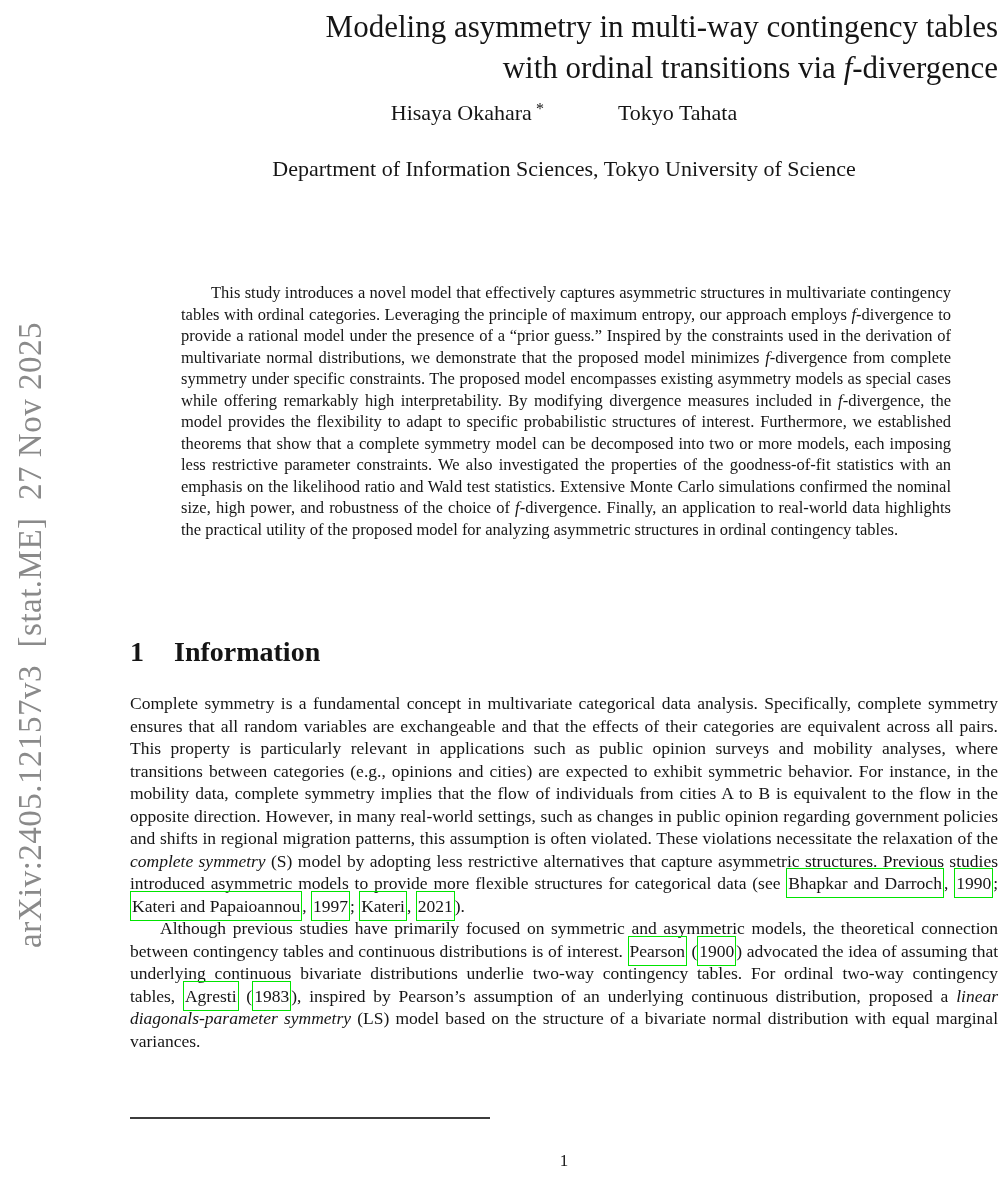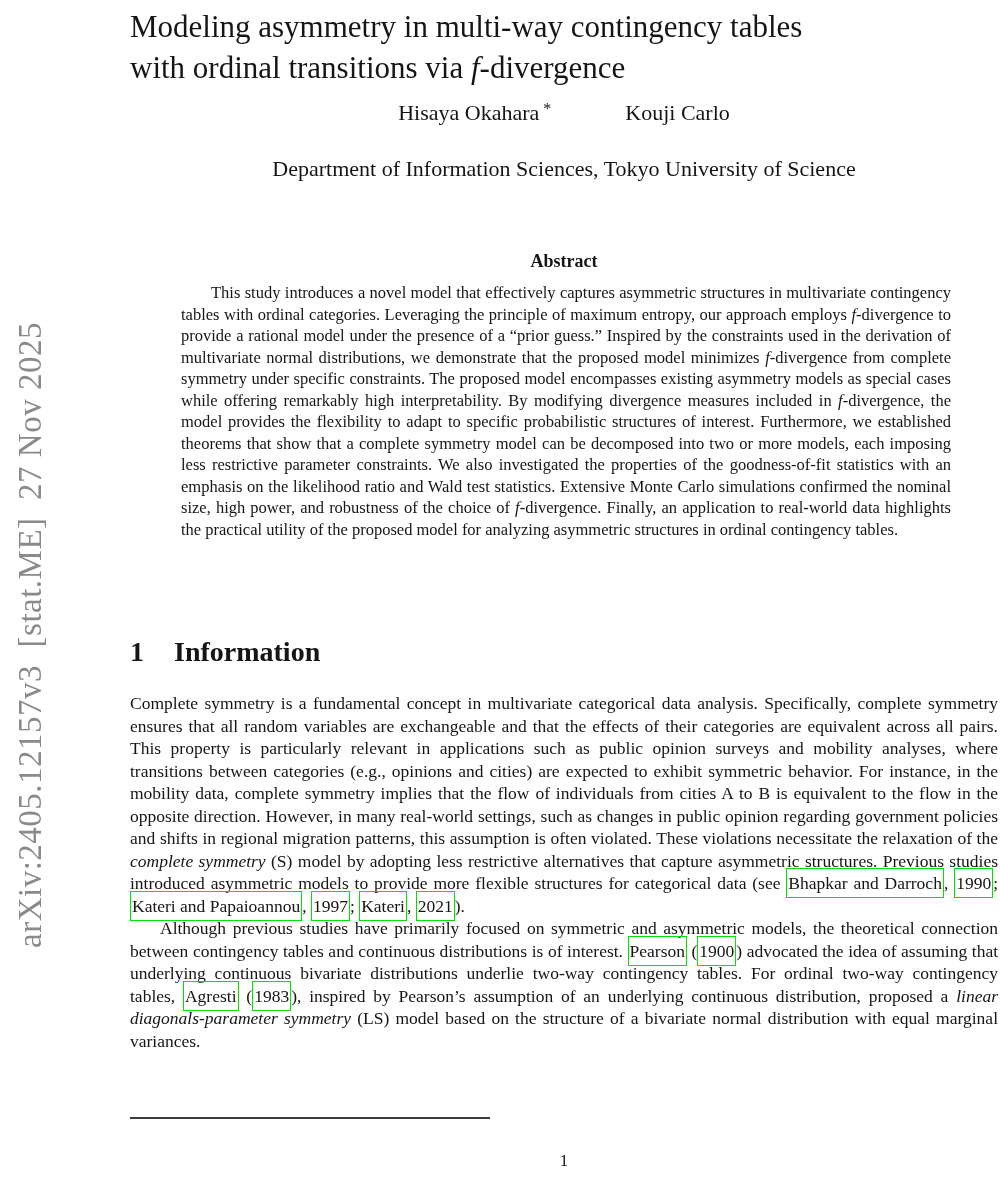--- a/index.html
+++ b/index.html
@@ -23,21 +23,21 @@
     transform: rotate(-90deg);
     transform-origin: 0 0;
     font-size: 33px;
     color: #8a8a8a;
     white-space: pre;
     letter-spacing: 0.5px;
   }
   .content-col { position: absolute; left: 130px; width: 868px; }
   .title-block {
     top: 6px;
-    text-align: left;
+    text-align: right;
     font-size: 31px;
     line-height: 41px;
   }
   .authors-row {
     top: 100px;
     display: flex;
     justify-content: center;
     gap: 74px;
     font-size: 22px;
   }
@@ -129,27 +129,26 @@
   <div class="content-col title-block" style="position:absolute;">
     <div>Modeling asymmetry in multi-way contingency tables</div>
     <div><span>with ordinal transitions via </span><span class="seg-i">f</span><span>-divergence</span></div>
   </div>
 
   <div class="content-col authors-row" style="position:absolute;">
     <span>
       <span>Hisaya Okahara</span><span class="author-mark">*</span>
     </span>
     <span>
-      <span>Kouji Carlo</span>
+      <span>Tokyo Tahata</span>
     </span>
   </div>
 
   <div class="content-col affiliation" style="position:absolute;">Department of Information Sciences, Tokyo University of Science</div>
 
-  <div class="content-col abstract-heading" style="position:absolute;">Abstract</div>
 
   <div class="abstract-body"><span>This study introduces a novel model that effectively captures asymmetric structures in multivariate contingency tables with ordinal categories. Leveraging the principle of maximum entropy, our approach employs </span><span class="seg-i">f</span><span>-divergence to provide a rational model under the presence of a “prior guess.” Inspired by the constraints used in the derivation of multivariate normal distributions, we demonstrate that the proposed model minimizes </span><span class="seg-i">f</span><span>-divergence from complete symmetry under specific constraints. The proposed model encompasses existing asymmetry models as special cases while offering remarkably high interpretability. By modifying divergence measures included in </span><span class="seg-i">f</span><span>-divergence, the model provides the flexibility to adapt to specific probabilistic structures of interest. Furthermore, we established theorems that show that a complete symmetry model can be decomposed into two or more models, each imposing less restrictive parameter constraints. We also investigated the properties of the goodness-of-fit statistics with an emphasis on the likelihood ratio and Wald test statistics. Extensive Monte Carlo simulations confirmed the nominal size, high power, and robustness of the choice of </span><span class="seg-i">f</span><span>-divergence. Finally, an application to real-world data highlights the practical utility of the proposed model for analyzing asymmetric structures in ordinal contingency tables.</span></div>
 
   <div class="content-col section-heading" style="position:absolute;">
     <span class="section-number">1</span><span class="section-title">Information</span>
   </div>
 
   <div class="content-col intro-body" style="position:absolute;">
     <p><span>Complete symmetry is a fundamental concept in multivariate categorical data analysis. Specifically, complete symmetry ensures that all random variables are exchangeable and that the effects of their categories are equivalent across all pairs. This property is particularly relevant in applications such as public opinion surveys and mobility analyses, where transitions between categories (e.g., opinions and cities) are expected to exhibit symmetric behavior. For instance, in the mobility data, complete symmetry implies that the flow of individuals from cities A to B is equivalent to the flow in the opposite direction. However, in many real-world settings, such as changes in public opinion regarding government policies and shifts in regional migration patterns, this assumption is often violated. These violations necessitate the relaxation of the </span><span class="seg-i">complete symmetry</span><span> (S) model by adopting less restrictive alternatives that capture asymmetric structures. Previous studies introduced asymmetric models to provide more flexible structures for categorical data (see </span><span class="seg-c">Bhapkar and Darroch</span><span>, </span><span class="seg-c">1990</span><span>; </span><span class="seg-c">Kateri and Papaioannou</span><span>, </span><span class="seg-c">1997</span><span>; </span><span class="seg-c">Kateri</span><span>, </span><span class="seg-c">2021</span><span>).</span></p>
     <p class="para-indent"><span>Although previous studies have primarily focused on symmetric and asymmetric models, the theoretical connection between contingency tables and continuous distributions is of interest. </span><span class="seg-c">Pearson</span><span> (</span><span class="seg-c">1900</span><span>) advocated the idea of assuming that underlying continuous bivariate distributions underlie two-way contingency tables. For ordinal two-way contingency tables, </span><span class="seg-c">Agresti</span><span> (</span><span class="seg-c">1983</span><span>), inspired by Pearson’s assumption of an underlying continuous distribution, proposed a </span><span class="seg-i">linear diagonals-parameter symmetry</span><span> (LS) model based on the structure of a bivariate normal distribution with equal marginal variances.</span></p>

